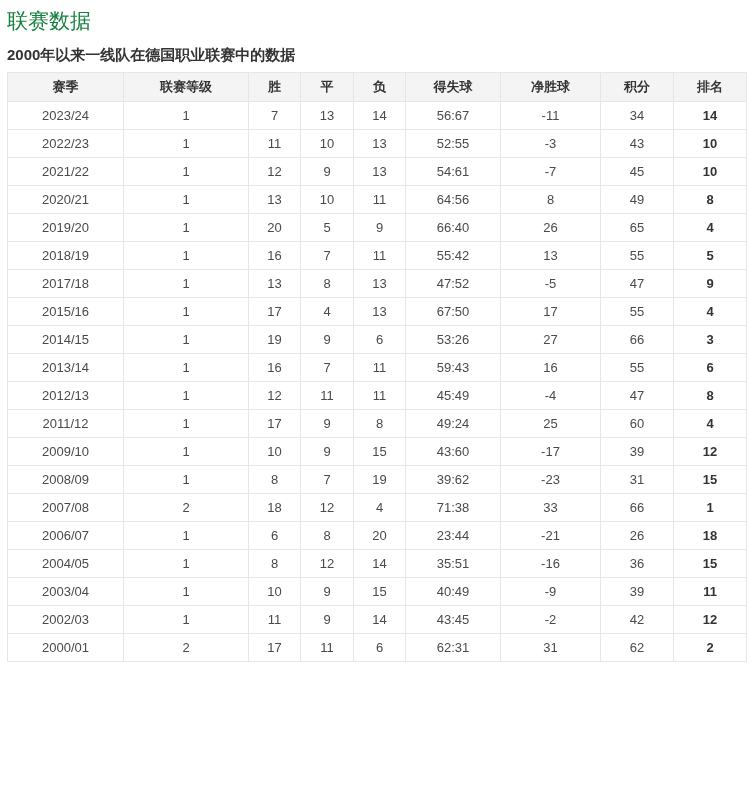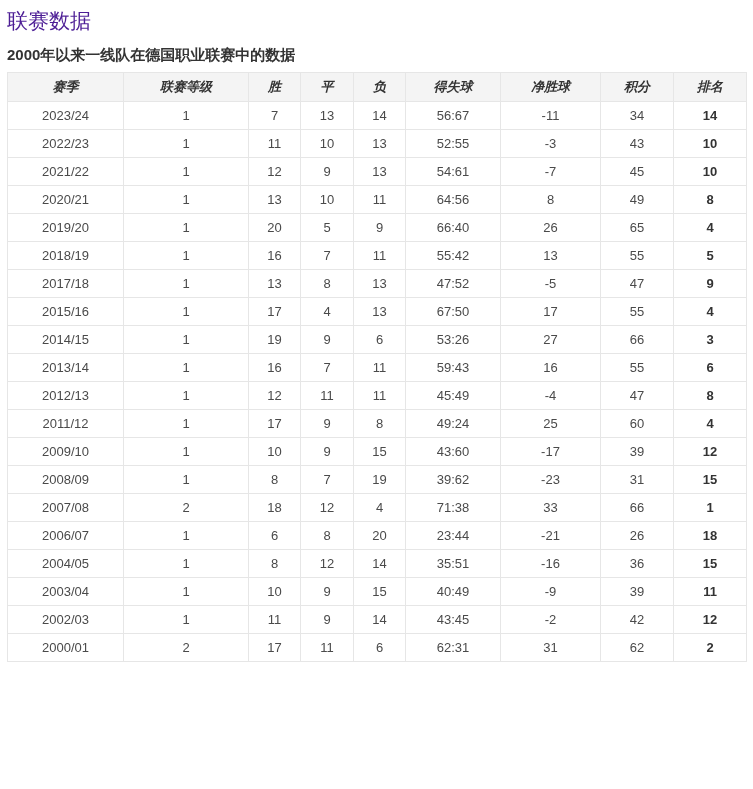--- a/index.html
+++ b/index.html
@@ -6,21 +6,21 @@
   html, body {
     width: 753px; height: 789px;
     overflow: hidden;
     background: #ffffff;
     font-family: "Liberation Sans", "DejaVu Sans", sans-serif;
   }
   .page { width: 753px; height: 789px; overflow: hidden; }
   .page-title {
     font-size: 21px;
     font-weight: 400;
-    color: #4c1d95;
+    color: #15803d;
     margin: 9px 0 0 7px;
     line-height: 24px;
   }
   .table-title {
     width: 739px;
     margin: 13px 0 8px 7px;
     text-align: left;
     font-size: 15px;
     font-weight: 700;
     color: #333333;
@@ -39,21 +39,20 @@
     padding: 0;
     overflow: hidden;
     white-space: nowrap;
   }
   .league-table th {
     height: 29px;
     background: #f4f4f4;
     font-size: 13px;
     font-weight: 700;
     color: #333333;
-    font-style: italic;
   }
   .league-table td {
     height: 28px;
     font-size: 13px;
     font-weight: 400;
     color: #4a4a4a;
     background: #ffffff;
   }
   .league-table td:last-child {
     font-weight: 700;

